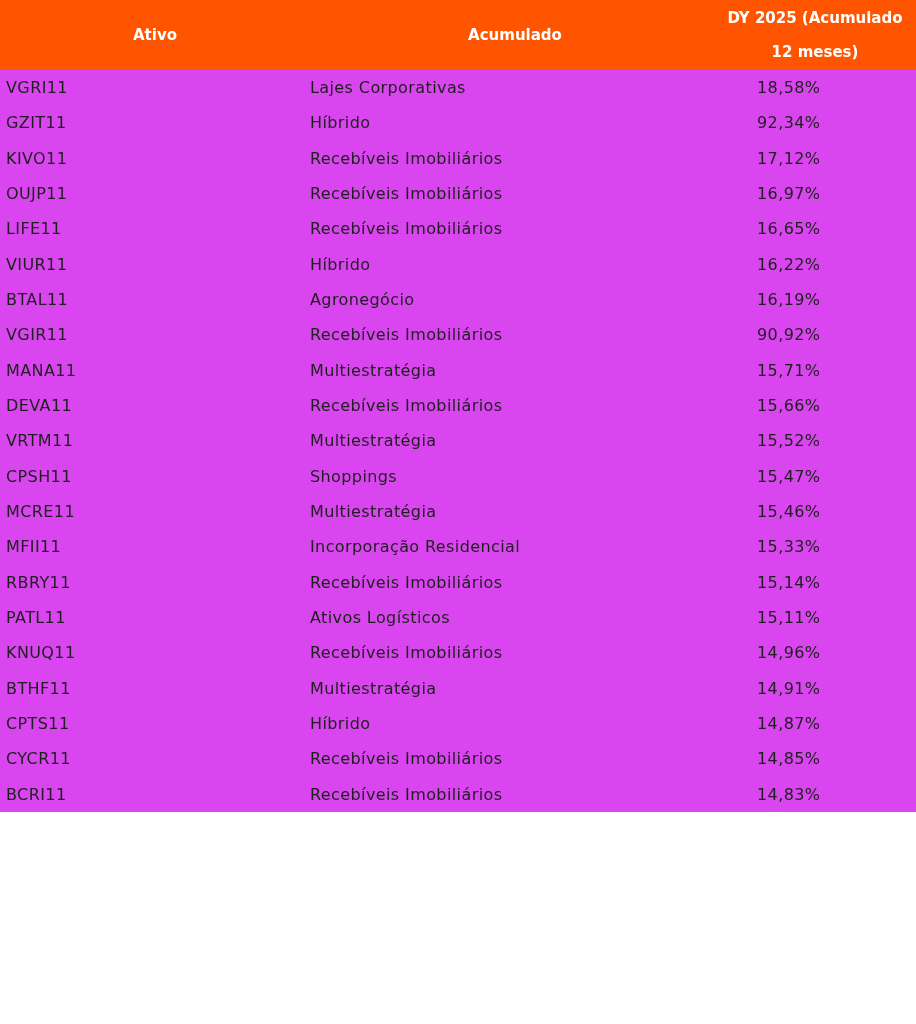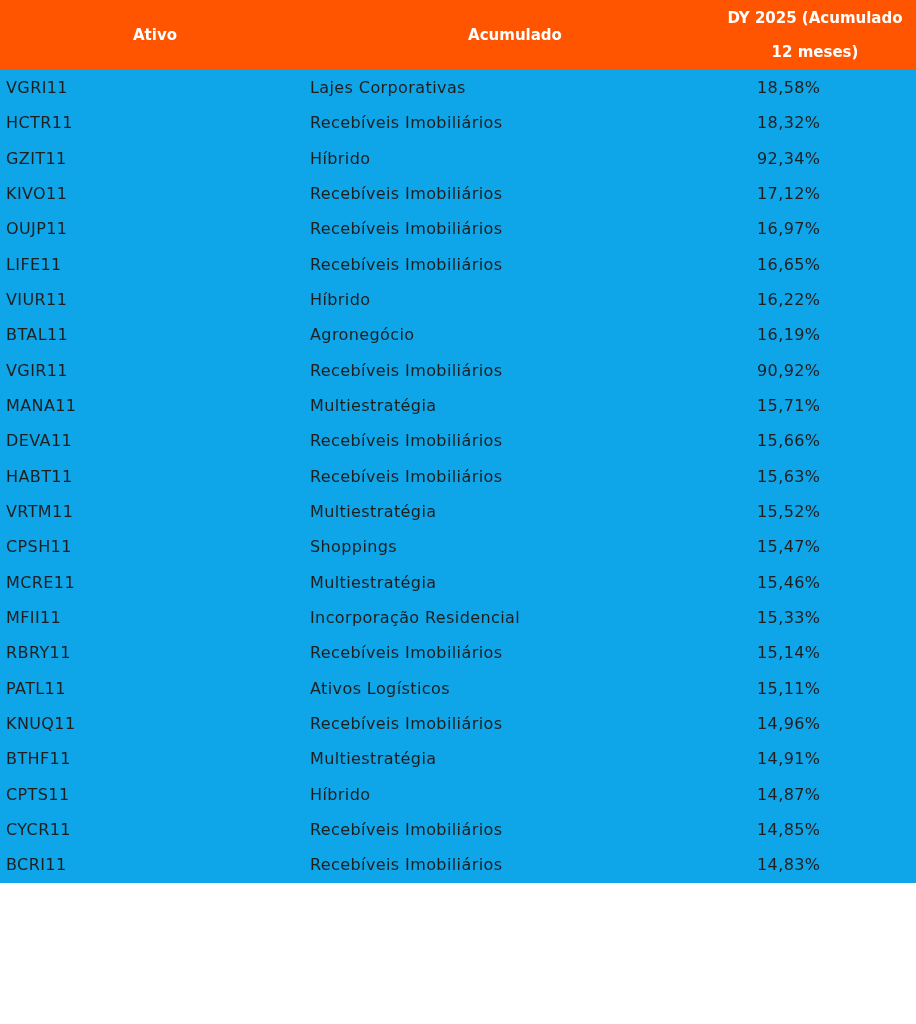--- a/index.html
+++ b/index.html
@@ -14,21 +14,21 @@
     .table th {
       color: #ffffff;
       font-weight: bold;
       font-size: 15px;
       line-height: 34px;
       padding: 0 6px;
       text-align: center;
       vertical-align: middle;
     }
     .table th.c-dy { padding-left: 0; }
-    .table tbody tr { background: #0ea5e9; height: 35.33px; }
+    .table tbody tr { background: #d946ef; height: 35.33px; }
     .table td {
       color: #1f1f1f;
       font-size: 16px;
       letter-spacing: 0.4px;
       padding: 0;
       vertical-align: middle;
       white-space: nowrap;
     }
     .col-ativo { width: 310px; }
     .col-seg { width: 410px; }
@@ -51,25 +51,20 @@
       <th>Ativo</th>
       <th>Acumulado</th>
       <th class="c-dy">DY 2025 (Acumulado 12 meses)</th>
     </tr>
   </thead>
   <tbody id="tbody">
       <tr>
         <td class="c-ativo">VGRI11</td>
         <td class="c-seg">Lajes Corporativas</td>
         <td class="c-dy">18,58%</td>
-      </tr>
-      <tr>
-        <td class="c-ativo">HCTR11</td>
-        <td class="c-seg">Recebíveis Imobiliários</td>
-        <td class="c-dy">18,32%</td>
       </tr>
       <tr>
         <td class="c-ativo">GZIT11</td>
         <td class="c-seg">Híbrido</td>
         <td class="c-dy">92,34%</td>
       </tr>
       <tr>
         <td class="c-ativo">KIVO11</td>
         <td class="c-seg">Recebíveis Imobiliários</td>
         <td class="c-dy">17,12%</td>
@@ -101,25 +96,20 @@
       </tr>
       <tr>
         <td class="c-ativo">MANA11</td>
         <td class="c-seg">Multiestratégia</td>
         <td class="c-dy">15,71%</td>
       </tr>
       <tr>
         <td class="c-ativo">DEVA11</td>
         <td class="c-seg">Recebíveis Imobiliários</td>
         <td class="c-dy">15,66%</td>
-      </tr>
-      <tr>
-        <td class="c-ativo">HABT11</td>
-        <td class="c-seg">Recebíveis Imobiliários</td>
-        <td class="c-dy">15,63%</td>
       </tr>
       <tr>
         <td class="c-ativo">VRTM11</td>
         <td class="c-seg">Multiestratégia</td>
         <td class="c-dy">15,52%</td>
       </tr>
       <tr>
         <td class="c-ativo">CPSH11</td>
         <td class="c-seg">Shoppings</td>
         <td class="c-dy">15,47%</td>

